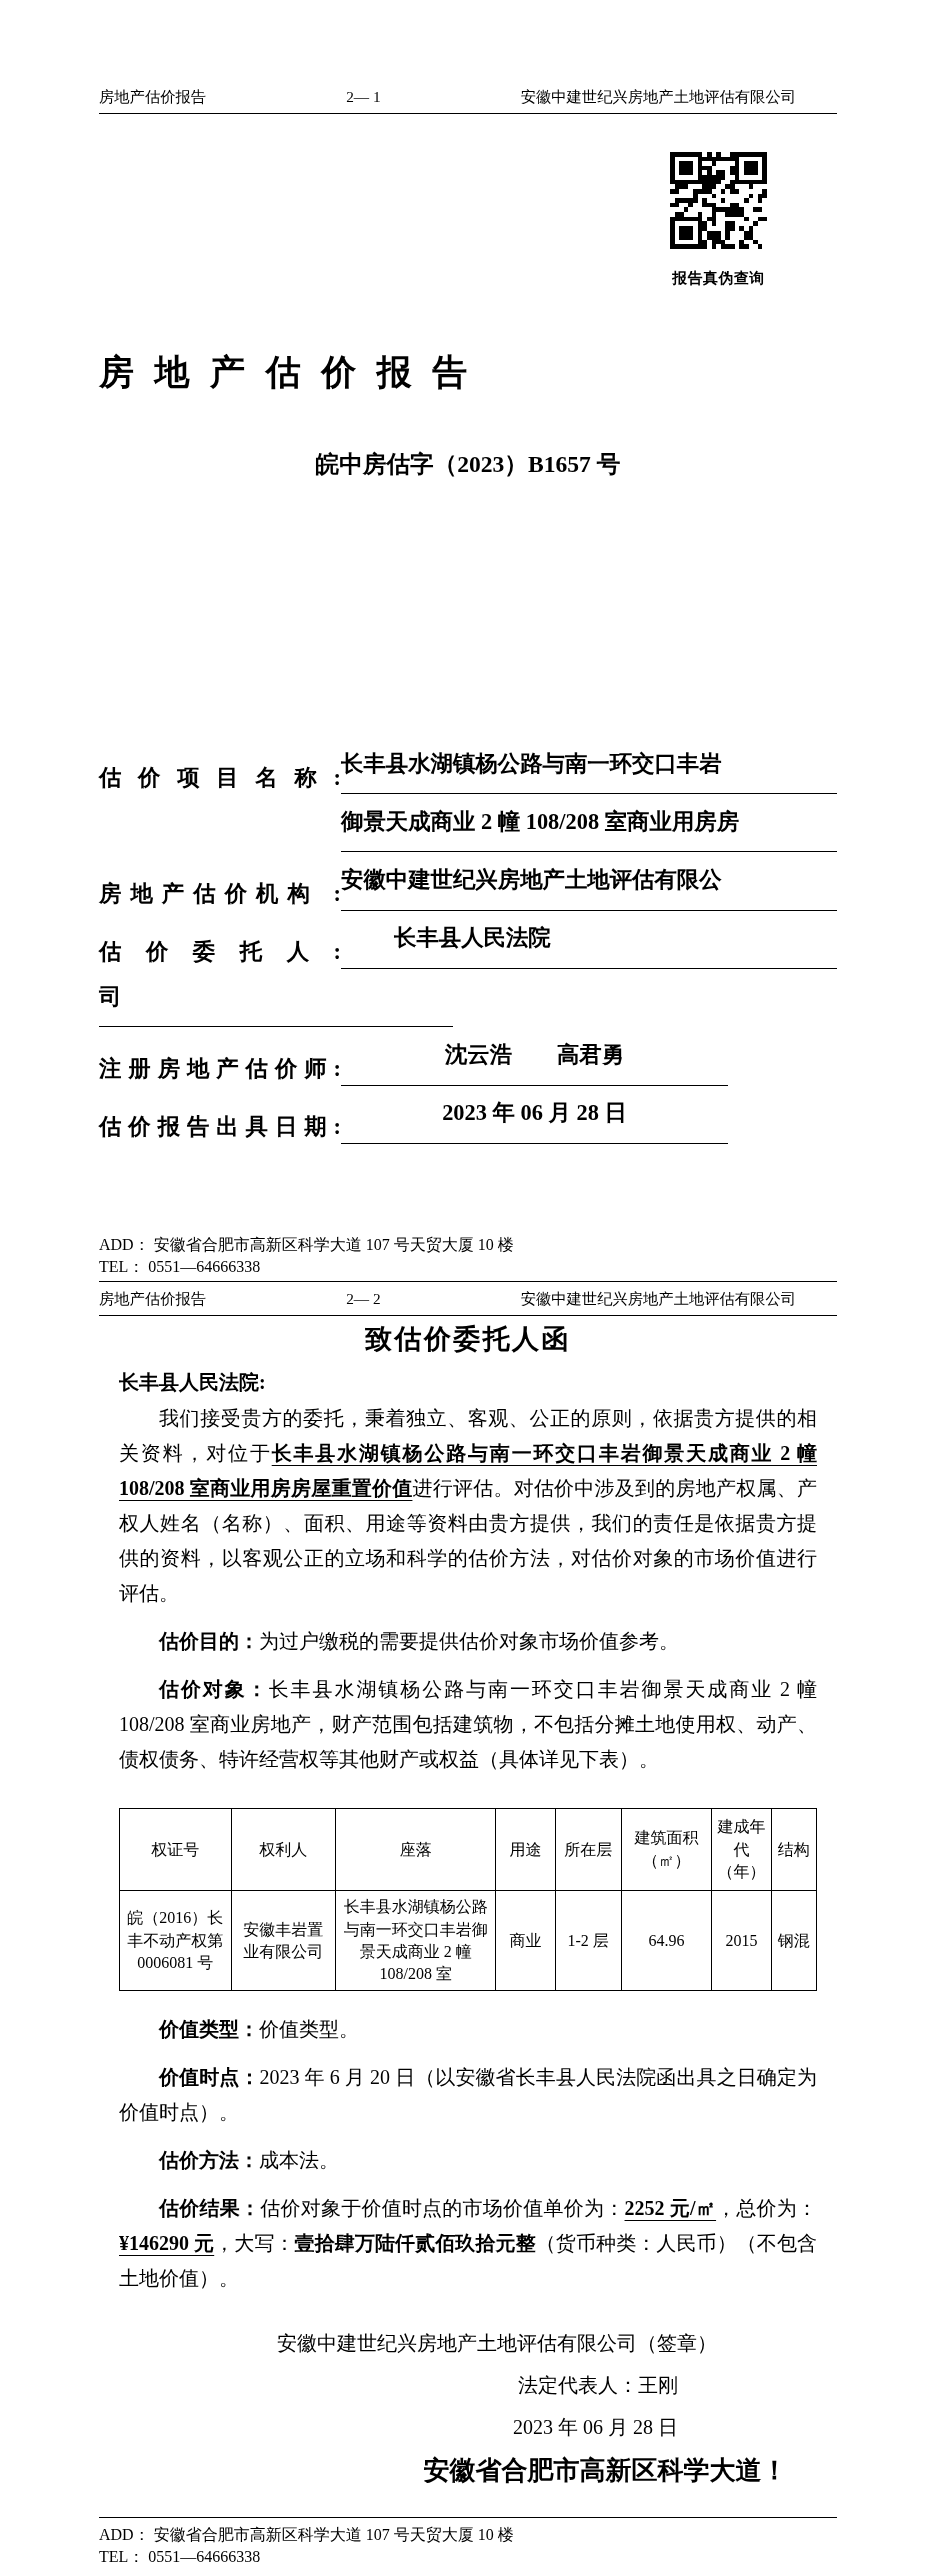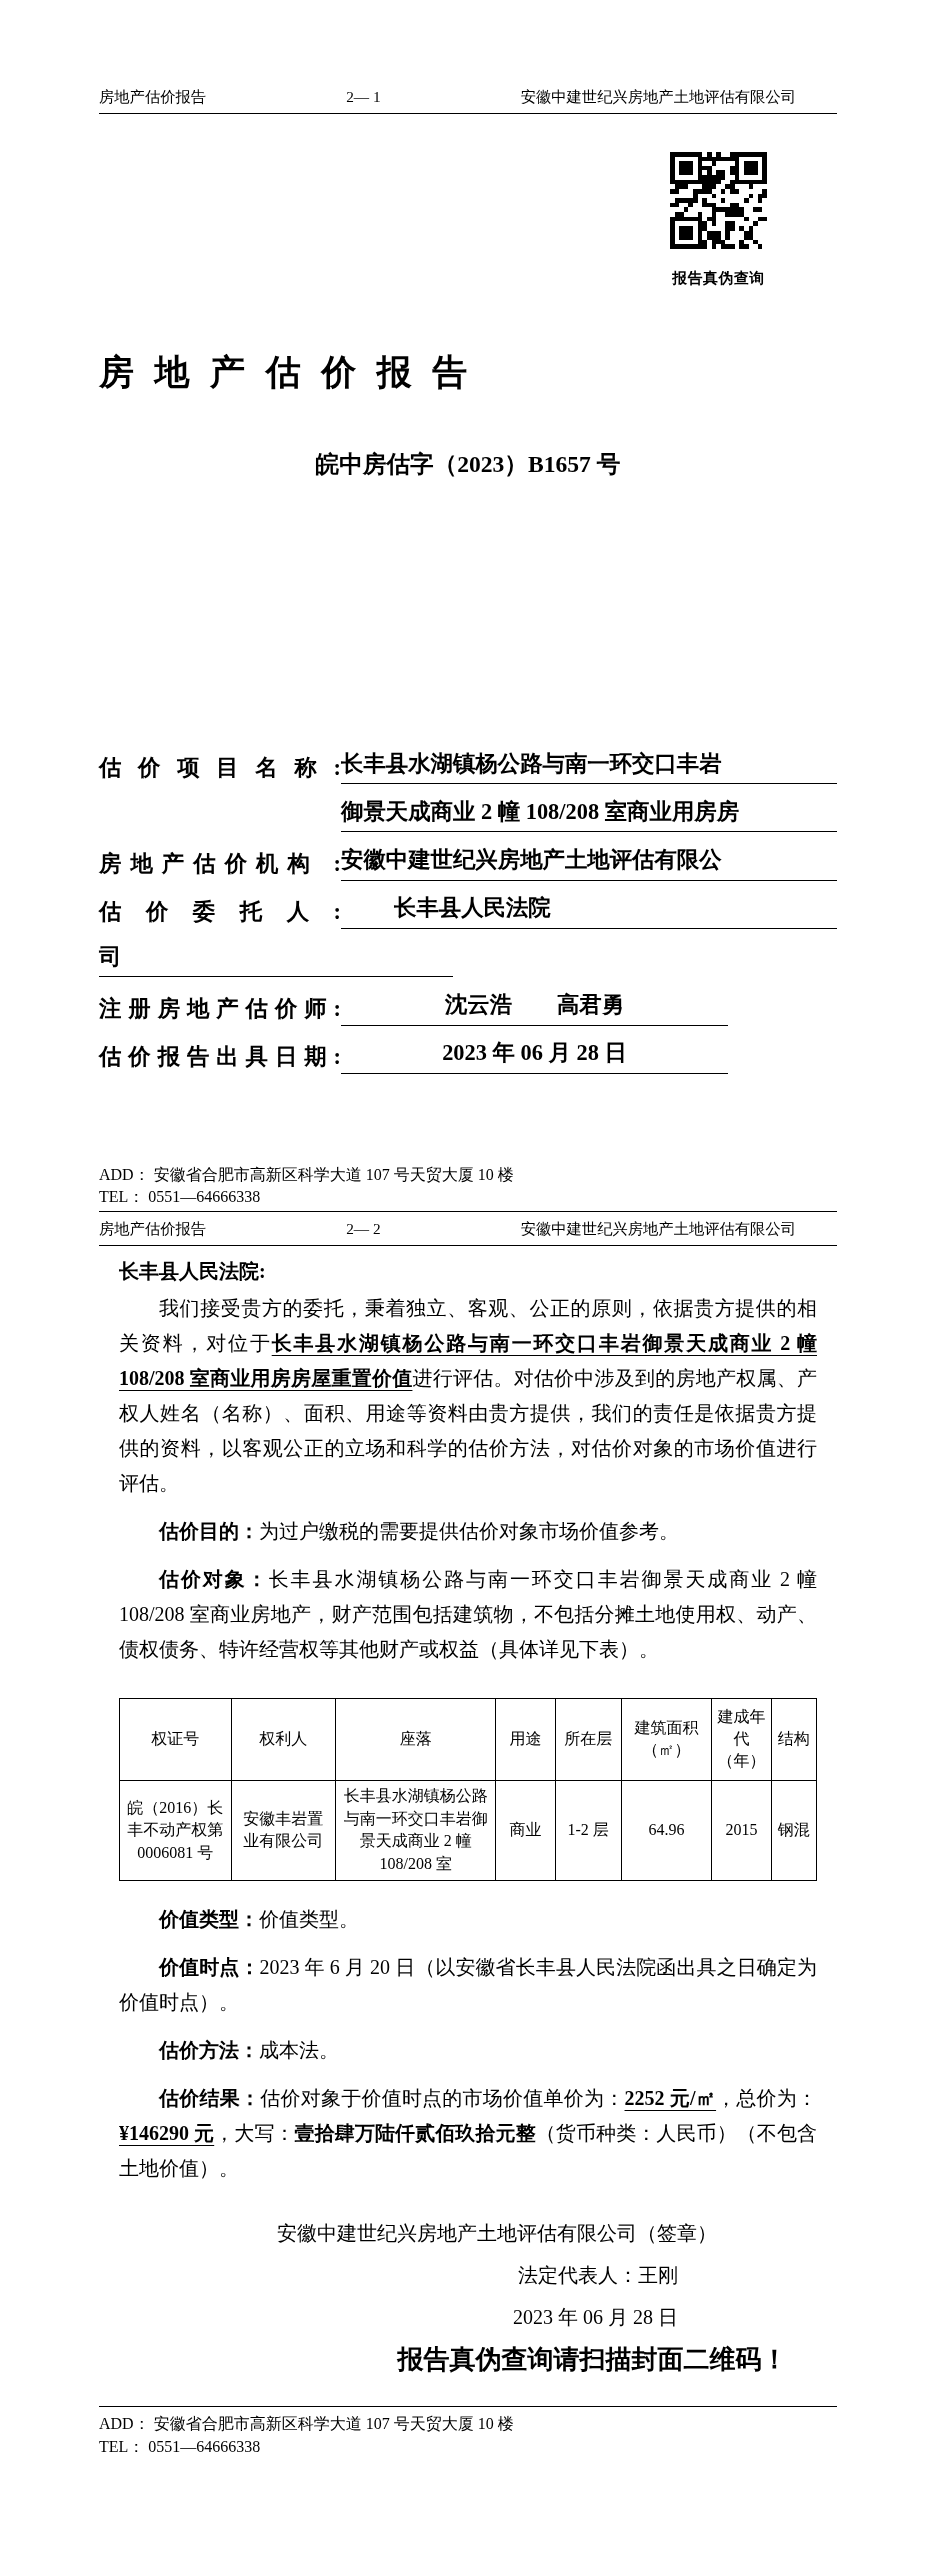--- a/index.html
+++ b/index.html
@@ -21,21 +21,21 @@
 
   
   .main-title{margin:236px 99px 0;font-size:35px;font-weight:bold;
               letter-spacing:5.9px;line-height:1.3;}
   .report-no{margin-top:52px;text-align:center;font-size:23.6px;font-weight:bold;}
 
   .form{margin:268px 99px 0;font-size:22.4px;font-weight:bold;}
   .form-row{display:flex;align-items:flex-end;margin-bottom:11.8px;}
   .form-row.cont{margin-left:242px;}
   .flabel{flex:none;width:242px;text-align:justify;text-align-last:justify;line-height:1.45;}
-  .fvalue{flex:1;border-bottom:1.2px solid #000;line-height:1.45;padding-bottom:3px;min-height:34px;}
+  .fvalue{flex:1;border-bottom:1.2px solid #000;line-height:1.45;padding-bottom:13px;min-height:34px;}
   .fvalue.w-mid{flex:none;width:387px;text-align:center;}
   .fvalue.w-short{flex:none;width:354px;}
   .fvalue.pad-left{padding-left:53px;}
 
   .p-footer{margin:90px 99px 0;font-size:16px;line-height:22.4px;}
   .rule{margin:2.4px 99px 0;border-top:1.2px solid #000;height:0;}
   .rule.footer-rule{margin-top:27px;}
   .p-footer.p2{margin-top:5.9px;}
 
   
@@ -347,20 +347,21 @@
 
   <div class="rule"></div>
 
   <section>
     <header class="hwrap second">
       <span>房地产估价报告</span>
       <span>2— 2</span>
       <span class="h-right">安徽中建世纪兴房地产土地评估有限公司</span>
     </header>
 
+    <h2 class="letter-title">致估价委托人函</h2>
 
     <div class="page2-body">
       <div class="salutation">长丰县人民法院:</div>
 
       <p class="body-p"><span>我们接受贵方的委托，秉着独立、客观、公正的原则，依据贵方提供的相关资料，对位于</span><span class="b u">长丰县水湖镇杨公路与南一环交口丰岩御景天成商业 2 幢 108/208 室商业用房房屋重置价值</span><span>进行评估。对估价中涉及到的房地产权属、产权人姓名（名称）、面积、用途等资料由贵方提供，我们的责任是依据贵方提供的资料，以客观公正的立场和科学的估价方法，对估价对象的市场价值进行评估。</span></p>
 
       <p class="body-p value-p"><span class="b">估价目的：</span><span>为过户缴税的需要提供估价对象市场价值参考。</span></p>
 
       <p class="body-p value-p"><span class="b">估价对象：</span><span>长丰县水湖镇杨公路与南一环交口丰岩御景天成商业 2 幢 108/208 室商业房地产，财产范围包括建筑物，不包括分摊土地使用权、动产、债权债务、特许经营权等其他财产或权益（具体详见下表）。</span></p>
 
@@ -408,21 +409,21 @@
       <p class="body-p value-p"><span class="b">估价方法：</span><span>成本法。</span></p>
 
       <p class="body-p value-p"><span class="b">估价结果：</span><span>估价对象于价值时点的市场价值单价为：</span><span class="b u">2252 元/㎡</span><span>，总价为：</span><span class="b u">¥146290 元</span><span>，大写：</span><span class="b">壹拾肆万陆仟贰佰玖拾元整</span><span>（货币种类：人民币）（不包含土地价值）。</span></p>
 
       <div class="sign-block">
         <div class="sign-line pr-170">安徽中建世纪兴房地产土地评估有限公司（签章）</div>
         <div class="sign-line pr-235">法定代表人：王刚</div>
         <div class="sign-line pr-235">2023 年 06 月 28 日</div>
       </div>
 
-      <div class="qr-notice">报告真伪查询请扫描封面二维码！</div>
+      <div class="qr-notice">安徽省合肥市高新区科学大道！</div>
     </div>
 
     <div class="rule footer-rule"></div>
     <footer class="p-footer p2">
       <div>ADD： 安徽省合肥市高新区科学大道 107 号天贸大厦 10 楼</div>
       <div>TEL： 0551—64666338</div>
     </footer>
   </section>
 </div>
 

